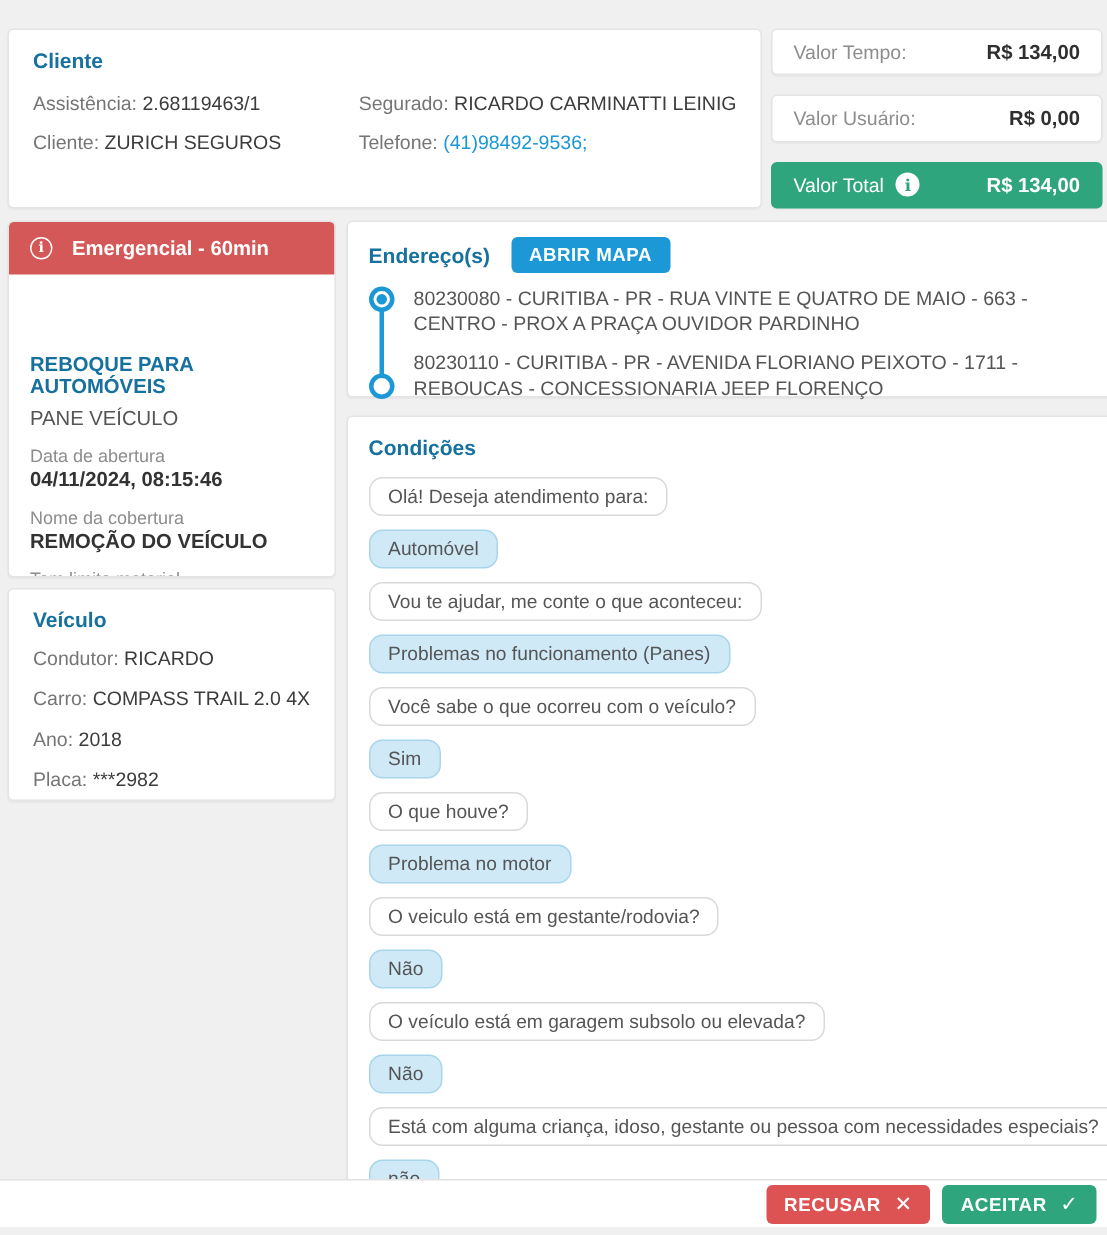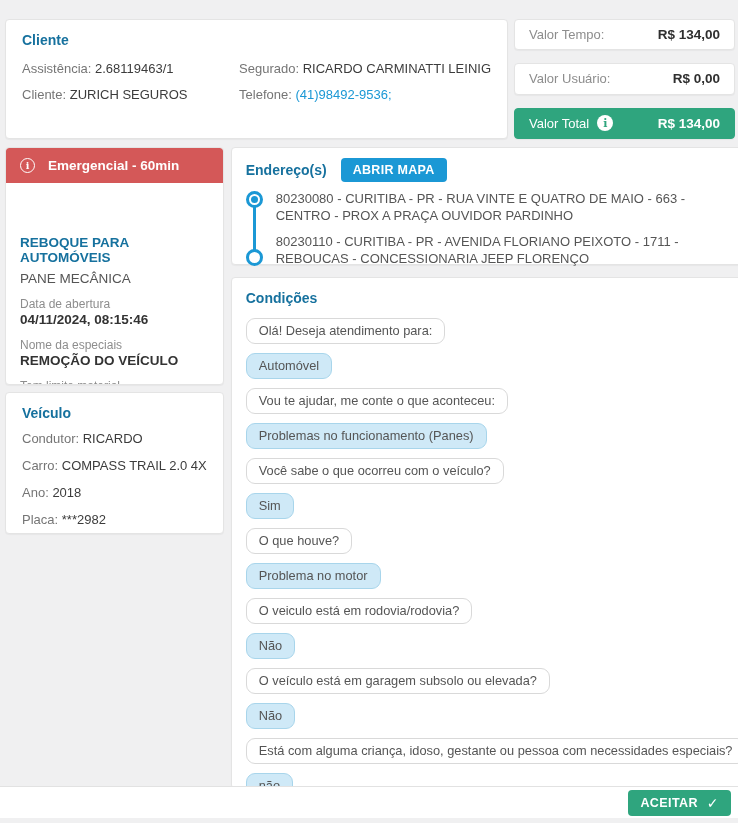--- a/index.html
+++ b/index.html
@@ -178,27 +178,27 @@
   <div class="main-row">
 
     <div class="left-col">
       <section class="card service-card">
         <div class="banner">
           <span class="info-outline-icon">i</span>
           <span>Emergencial - 60min</span>
         </div>
         <div class="service-body">
           <div class="svc-name">REBOQUE PARA AUTOMÓVEIS</div>
-          <div class="svc-type">PANE MECÂNICA</div>
+          <div class="svc-type">PANE VEÍCULO</div>
           <div class="pair">
             <div class="plabel">Data de abertura</div>
             <div class="pvalue">04/11/2024, 08:15:46</div>
           </div>
           <div class="pair">
-            <div class="plabel">Nome da especiais</div>
+            <div class="plabel">Nome da cobertura</div>
             <div class="pvalue">REMOÇÃO DO VEÍCULO</div>
           </div>
           <div class="pair">
             <div class="plabel">Tem limite material</div>
             <div class="pvalue">NÃO</div>
           </div>
           <div class="pair">
             <div class="plabel">Forma acionamento</div>
 
           </div>
@@ -245,31 +245,35 @@
       <section class="card conditions-card">
         <h3 class="blue-title">Condições</h3>
         <div class="brow"><span class="bubble q">Olá! Deseja atendimento para:</span></div>
         <div class="brow"><span class="bubble a">Automóvel</span></div>
         <div class="brow"><span class="bubble q">Vou te ajudar, me conte o que aconteceu:</span></div>
         <div class="brow"><span class="bubble a">Problemas no funcionamento (Panes)</span></div>
         <div class="brow"><span class="bubble q">Você sabe o que ocorreu com o veículo?</span></div>
         <div class="brow"><span class="bubble a">Sim</span></div>
         <div class="brow"><span class="bubble q">O que houve?</span></div>
         <div class="brow"><span class="bubble a">Problema no motor</span></div>
-        <div class="brow"><span class="bubble q">O veiculo está em rodovia/rodovia?</span></div>
+        <div class="brow"><span class="bubble q">O veiculo está em gestante/rodovia?</span></div>
         <div class="brow"><span class="bubble a">Não</span></div>
         <div class="brow"><span class="bubble q">O veículo está em garagem subsolo ou elevada?</span></div>
         <div class="brow"><span class="bubble a">Não</span></div>
         <div class="brow"><span class="bubble q">Está com alguma criança, idoso, gestante ou pessoa com necessidades especiais?</span></div>
         <div class="brow"><span class="bubble a">não</span></div>
       </section>
 
     </div>
   </div>
 
   <div class="footer">
+    <button class="btn reject">
+      <span>RECUSAR</span>
+      <span class="bicon">✕</span>
+    </button>
     <button class="btn accept">
       <span>ACEITAR</span>
       <span class="bicon">✓</span>
     </button>
   </div>
 
 </div>
 
 </body></html>

